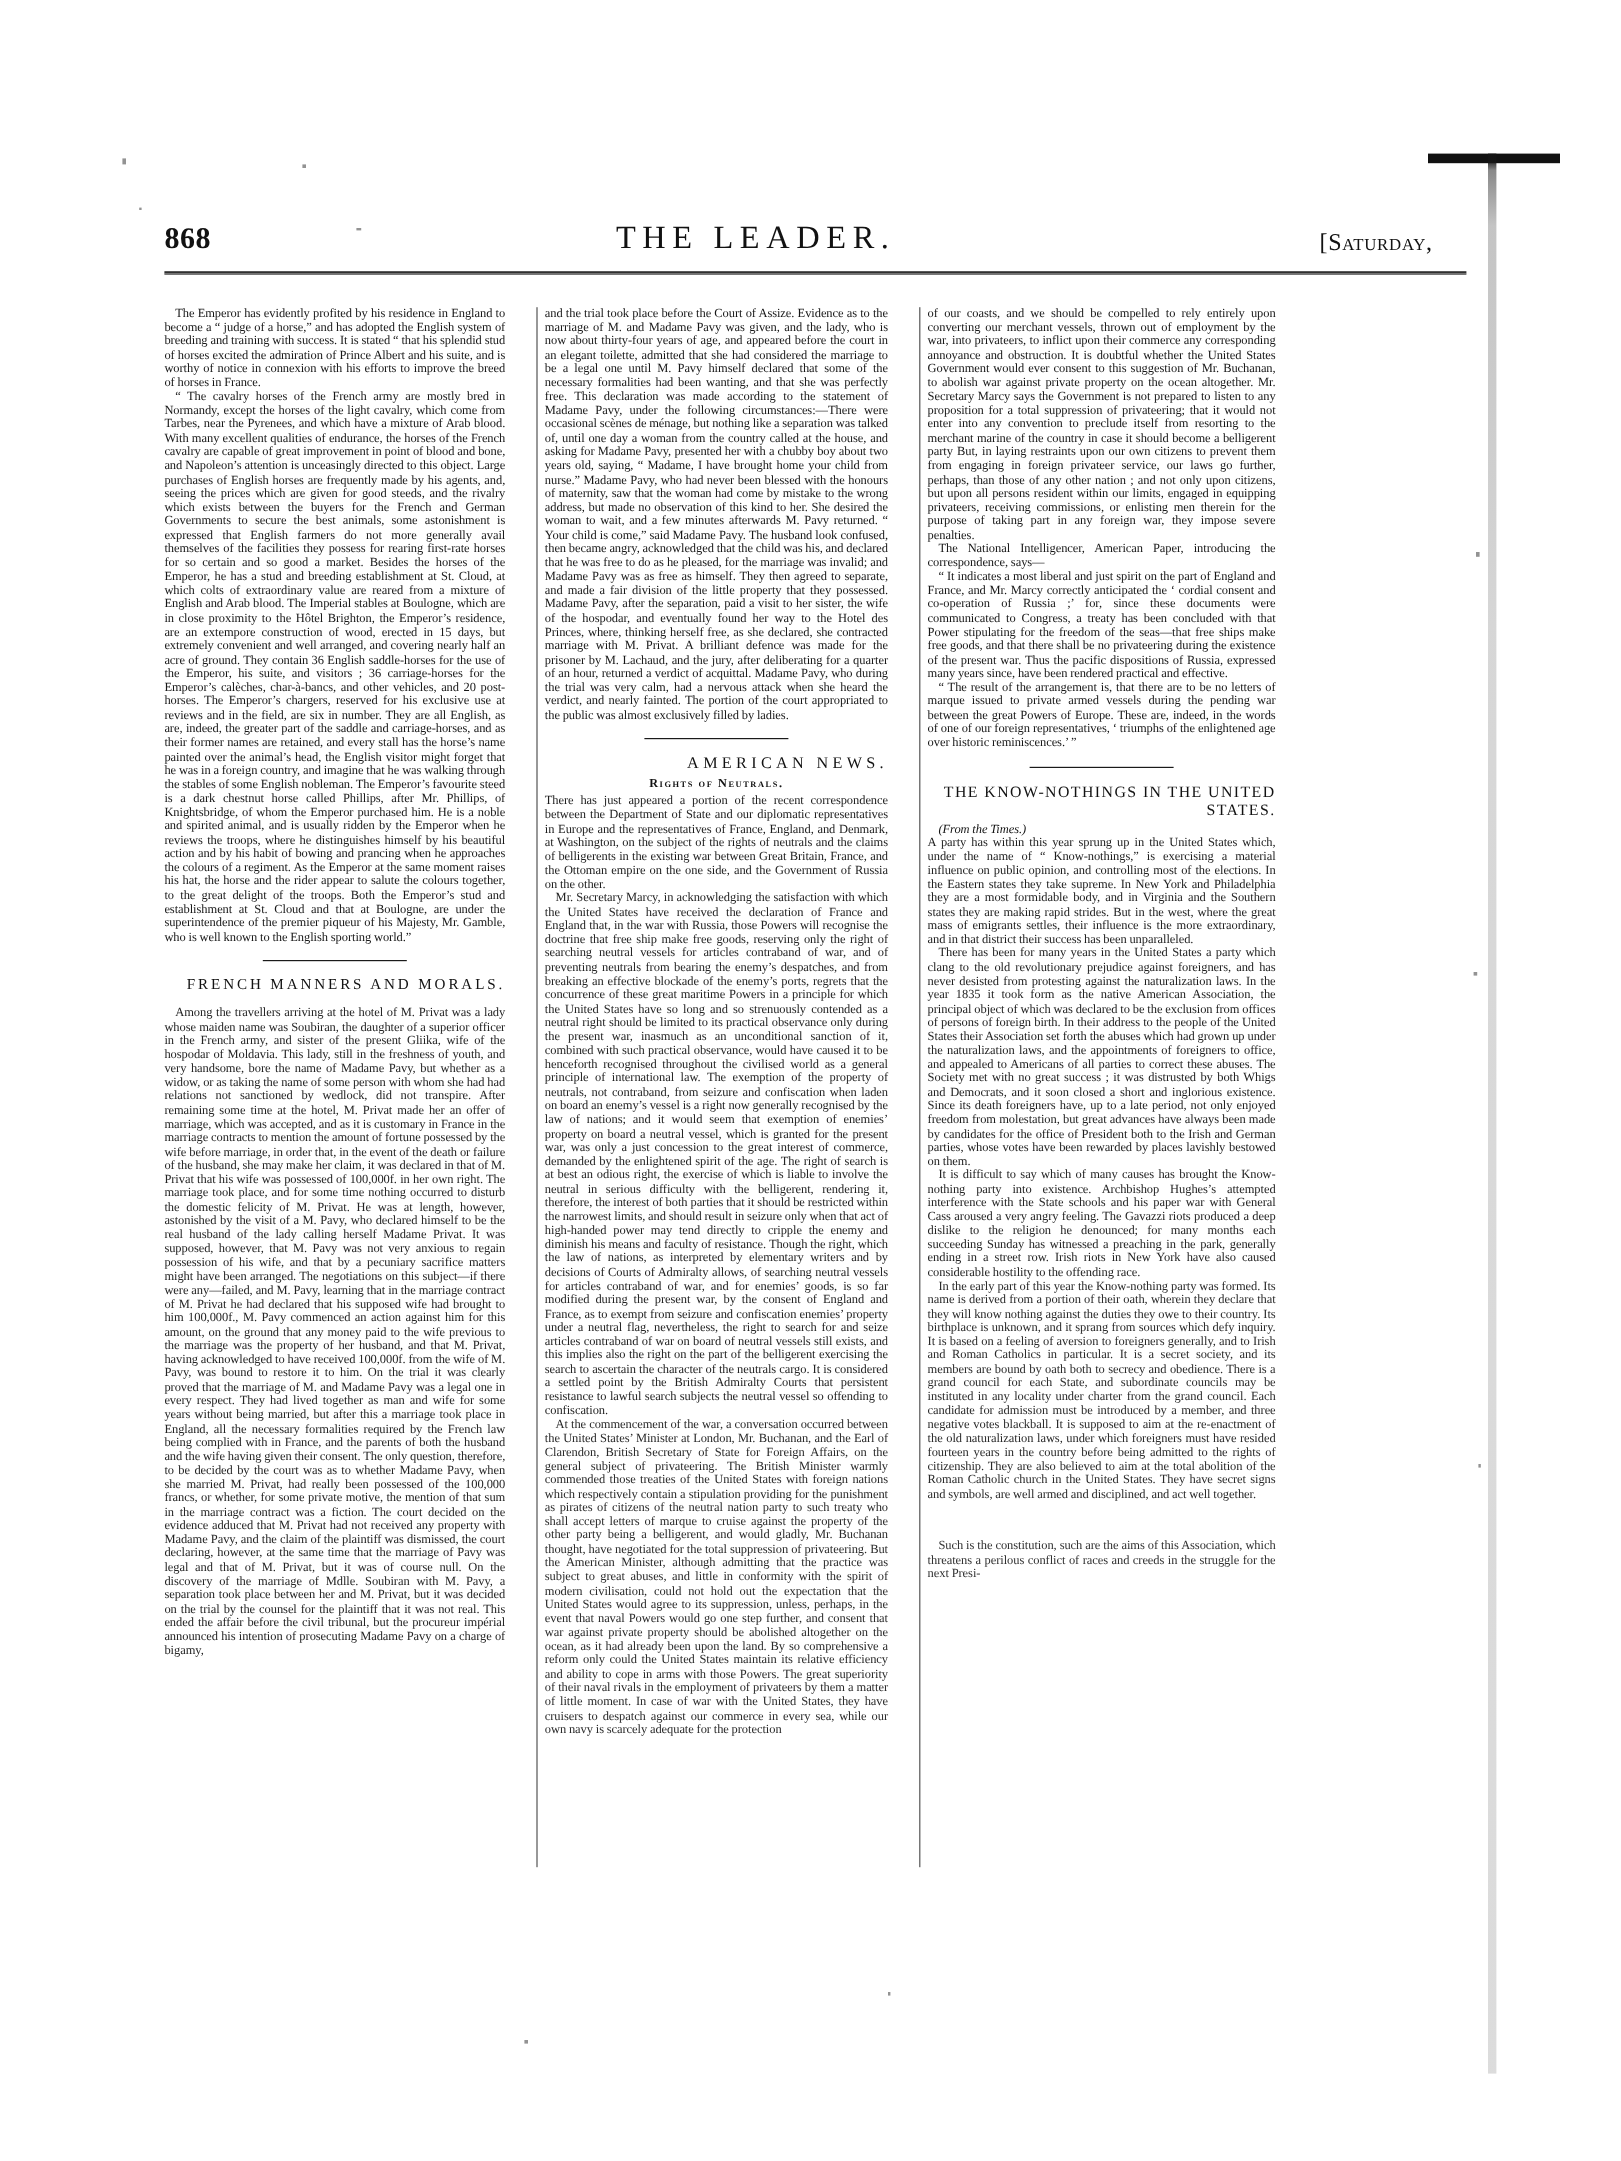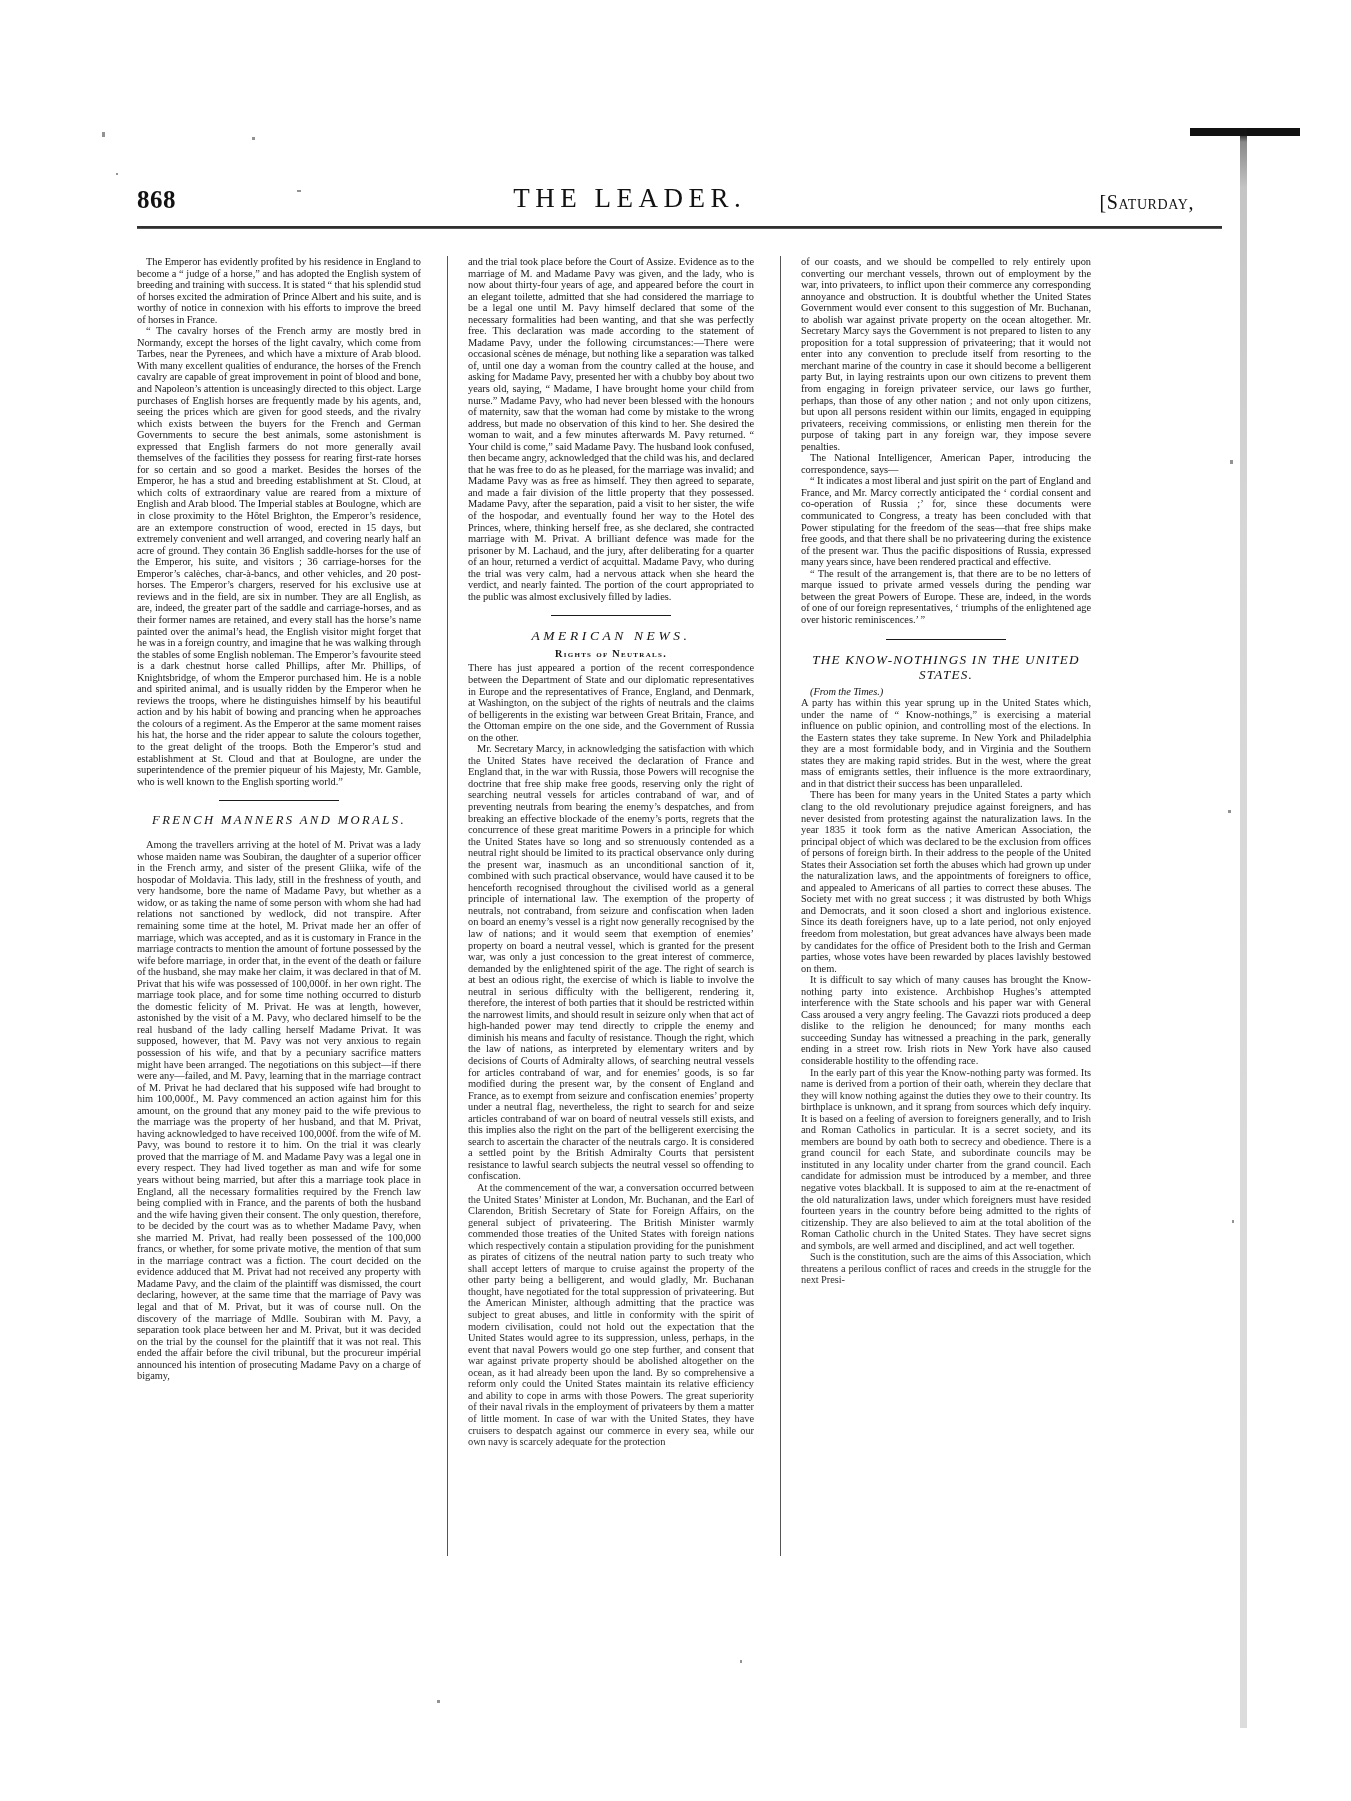--- a/index.html
+++ b/index.html
@@ -101,21 +101,21 @@
     display: flex;
     gap: 15px;
   }
   .col {
     width: 284px;
     position: relative;
     padding: 0 11px 0 0;
   }
   .col + .col {
     border-left: 1px solid #555;
-    padding-left: 20px;
+    padding-left: 6px;
   }
   .col:nth-child(2) { width: 286px; }
   .col:nth-child(3) { width: 290px; }
 
   .col p {
     margin: 0;
     font-size: 10.4px;
     line-height: 11.55px;
     text-align: justify;
     text-indent: 9px;
@@ -125,37 +125,36 @@
     word-spacing: -0.2px;
   }
   .col p.noindent { text-indent: 0; }
   .col p.quote { text-indent: 9px; }
 
   
   .col .fade1 { color: #171717; }
   .col .fade2 { color: #1d1d1d; }
   .col .fade3 { color: #242424; filter: blur(.17px); }
   .col .fade4 { color: #2a2a2a; filter: blur(.3px); }
-  .col .fade5 { color: #303030; filter: blur(.42px); }
+  .col .fade5 { color: #303030; filter: blur(.42px); margin-top: 32px; }
 
   
   .sec-rule {
     width: 120px;
     margin: 13px auto 12px auto;
     border-top: 1.6px solid #1a1a1a;
     height: 0;
   }
   h2.sec-head {
     margin: 0 0 4px 0;
     font-size: 12.6px;
     font-weight: 400;
-    text-align: center;
+    text-align: right;
     letter-spacing: 2.4px;
     text-transform: uppercase;
-    font-style: italic;
   }
   h2.sec-head.wide {
     letter-spacing: 3.6px;
     font-size: 13.5px;
   }
   h2.sec-head.two-line {
     line-height: 15px;
     letter-spacing: 1.2px;
     font-size: 13.2px;
   }

